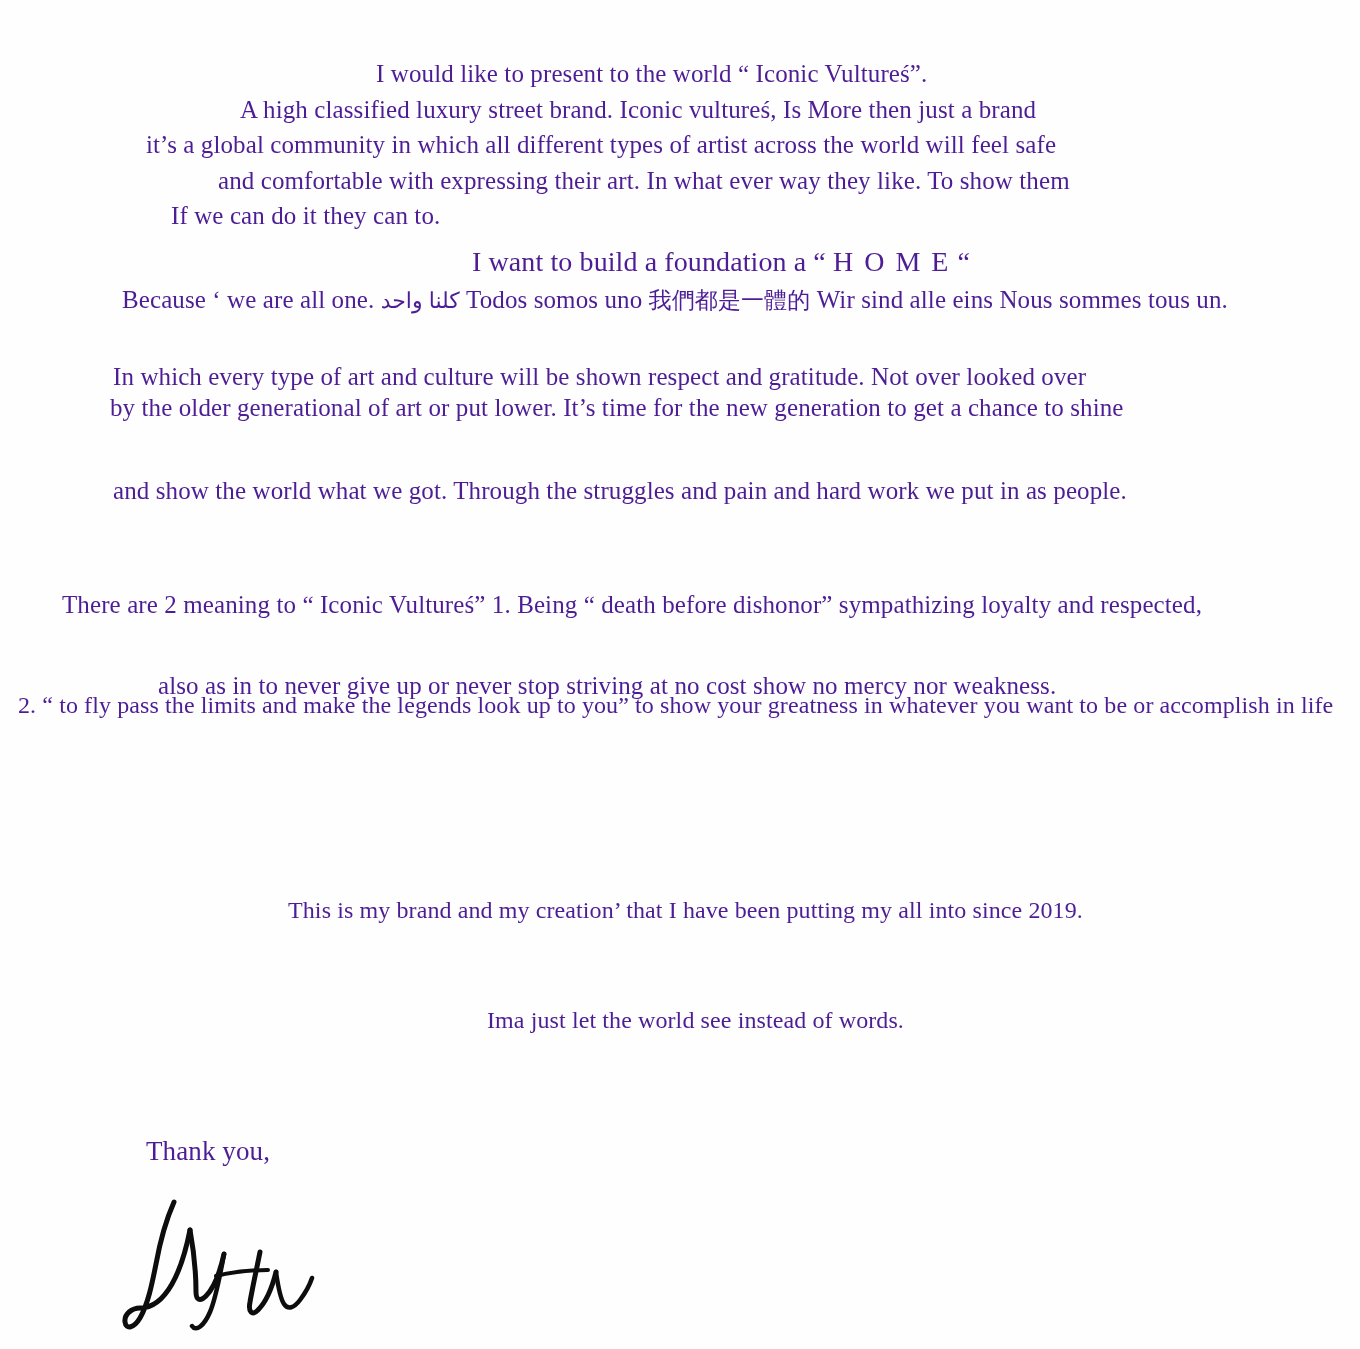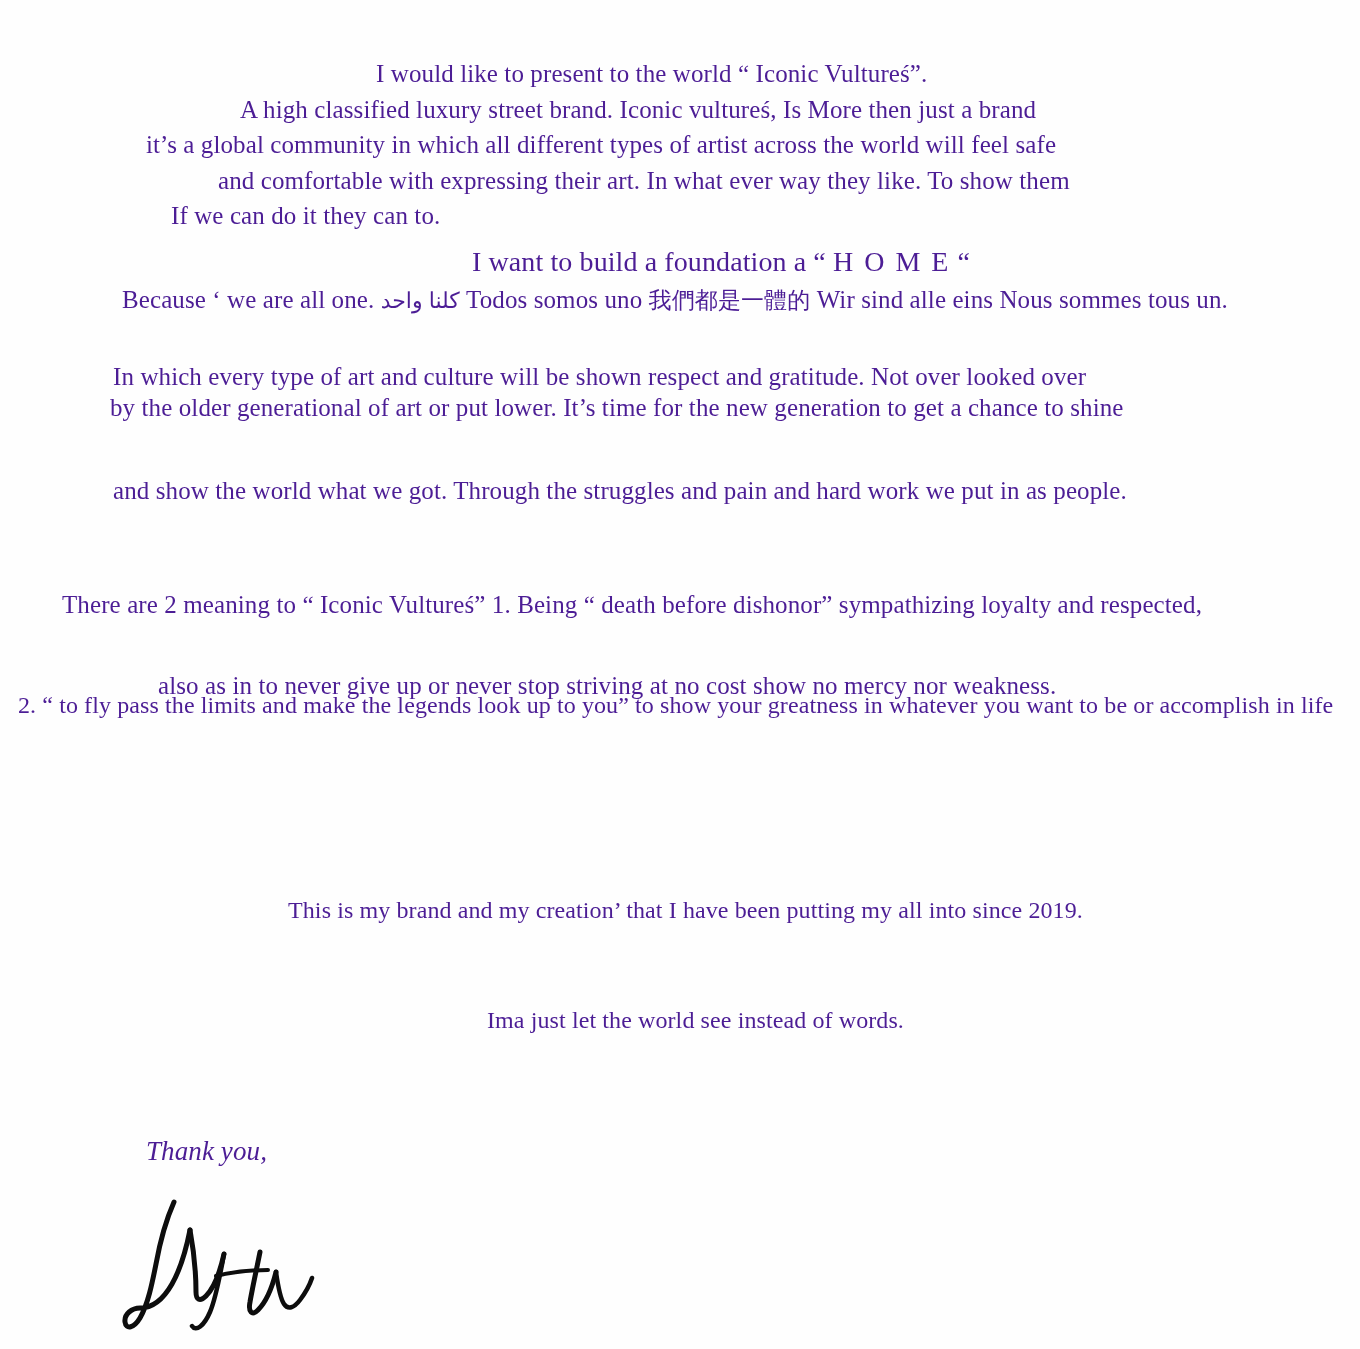--- a/index.html
+++ b/index.html
@@ -64,21 +64,20 @@
 
   
   .p4-l1 { left: 288px; top: 897px;  font-size: 24px; }
   .p4-l2 { left: 438px; top: 954px;  font-size: 24px; }
   .p4-l3 { left: 487px; top: 1007px; font-size: 24px; }
 
   
   .closing {
     left: 146px; top: 1136px;
     font-size: 27px;
-    font-style: italic;
   }
 
   .signature {
     position: absolute;
     left: 120px;
     top: 1180px;
     width: 240px;
     height: 165px;
   }
 </style>

